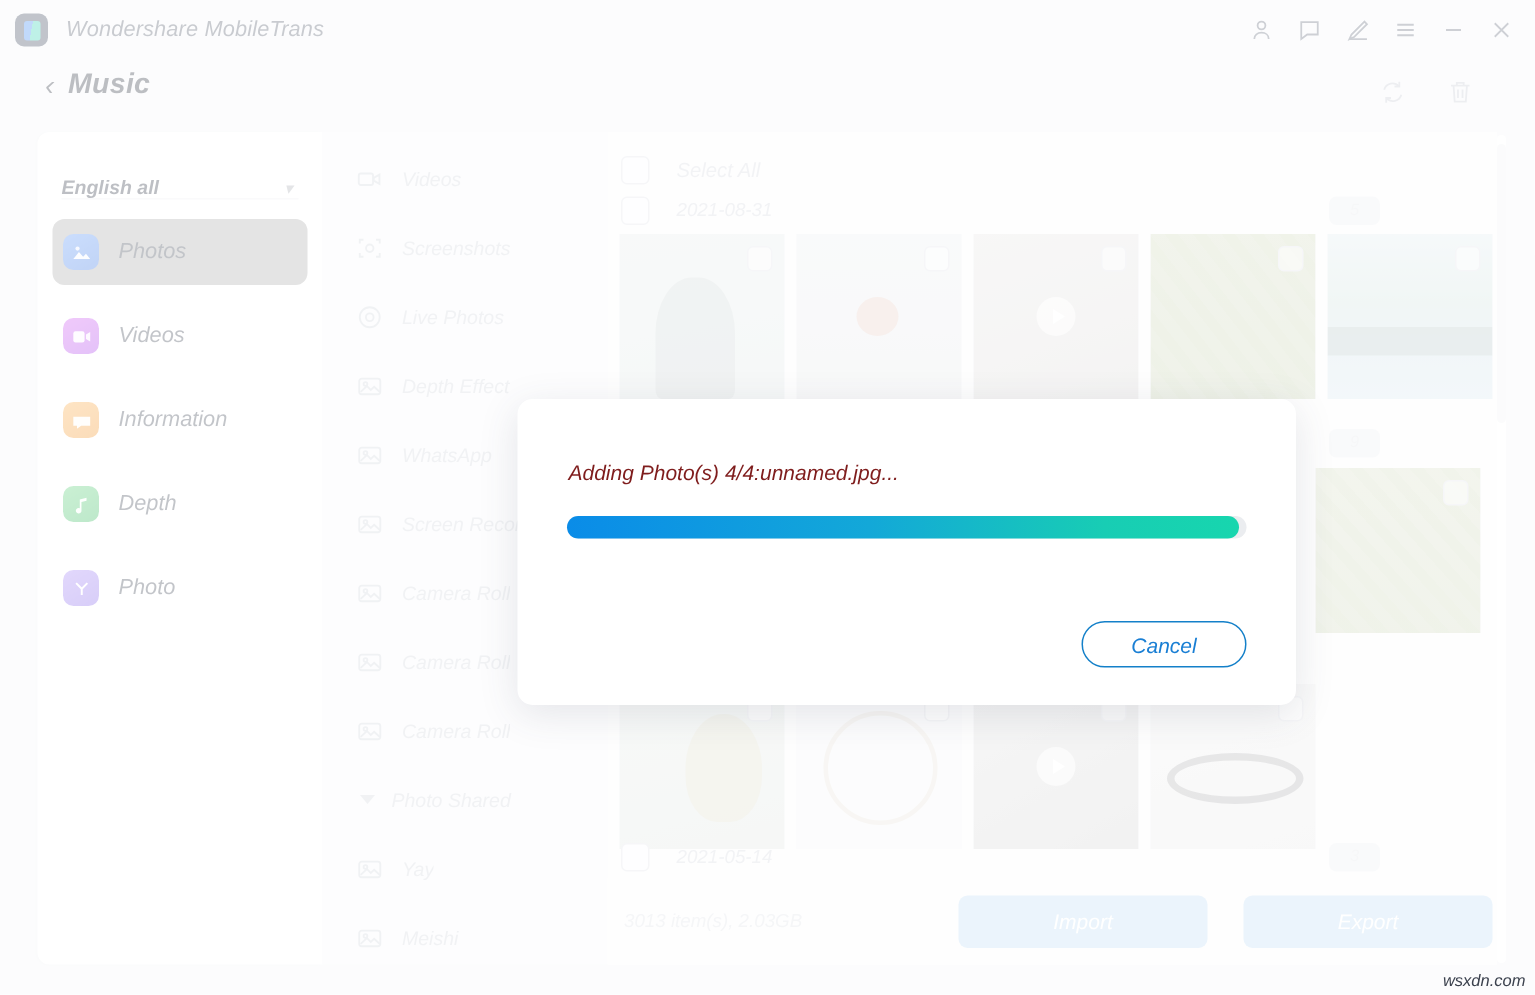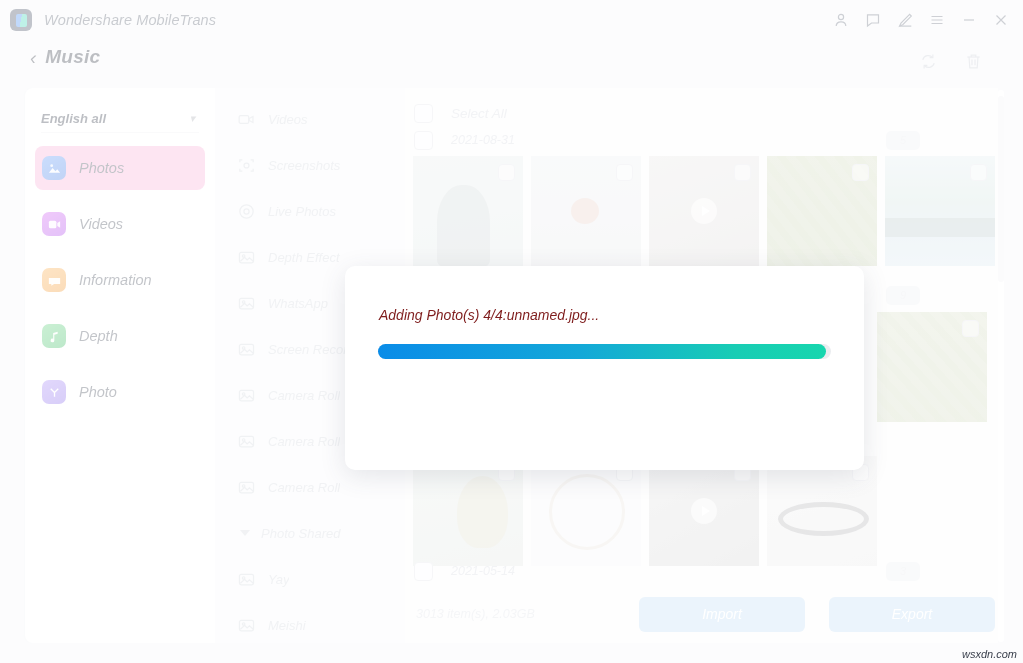--- a/index.html
+++ b/index.html
@@ -73,33 +73,33 @@
   .sidebar {
     position: absolute; left: 25px; top: 88px;
     width: 190px; height: 555px;
     background: #ffffff;
     border-radius: 8px 0 0 8px;
     box-shadow: -1px 0 3px rgba(60,70,90,.045);
   }
   .lang-select {
     position: absolute; left: 16px; top: 16px;
     width: 158px; height: 28px;
-    display: flex; align-items: center; justify-content: space-between;
+    display: flex; align-items: flex-end; justify-content: space-between;
     border-bottom: 1px solid #edeef2;
   }
   .lang-label { font-size: 13px; color: #222a3a; font-weight: 600; }
   .lang-caret { color: #49506080; font-size: 11px; margin-right: 4px; }
 
   .nav { position: absolute; left: 10px; top: 58px; width: 170px; }
   .nav-item {
     display: flex; align-items: center; gap: 13px;
     height: 44px; padding-left: 7px;
     border-radius: 8px; margin-bottom: 12px;
   }
-  .nav-item.active { background: #f9a8d4; }
+  .nav-item.active { background: #a3a3a3; }
   .nav-ico {
     width: 24px; height: 24px; border-radius: 7px;
     display: flex; align-items: center; justify-content: center;
     flex: 0 0 auto;
   }
   .nav-ico svg { display:block; }
   .ico-photos { background: linear-gradient(150deg,#4f8ef7,#2f6ee0); }
   .ico-videos { background: linear-gradient(150deg,#cc4cf0,#a332e8); }
   .ico-info   { background: linear-gradient(150deg,#fba63c,#f08a16); }
   .ico-music  { background: linear-gradient(150deg,#4fcc6e,#23b24f); }
@@ -639,16 +639,17 @@
   <div class="scroll-track"></div>
   <div class="scroll-thumb"></div>
 
   <div class="dim"></div>
 
   <div class="modal">
     <div class="modal-text">Adding Photo(s) 4/4:unnamed.jpg...</div>
     <div class="progress-track">
       <div class="progress-fill" id="progress-fill" style="width: 99%;"></div>
     </div>
+    <div class="cancel-btn">Cancel</div>
   </div>
 
   <div class="watermark">wsxdn.com</div>
 </div>
 
 </body></html>

